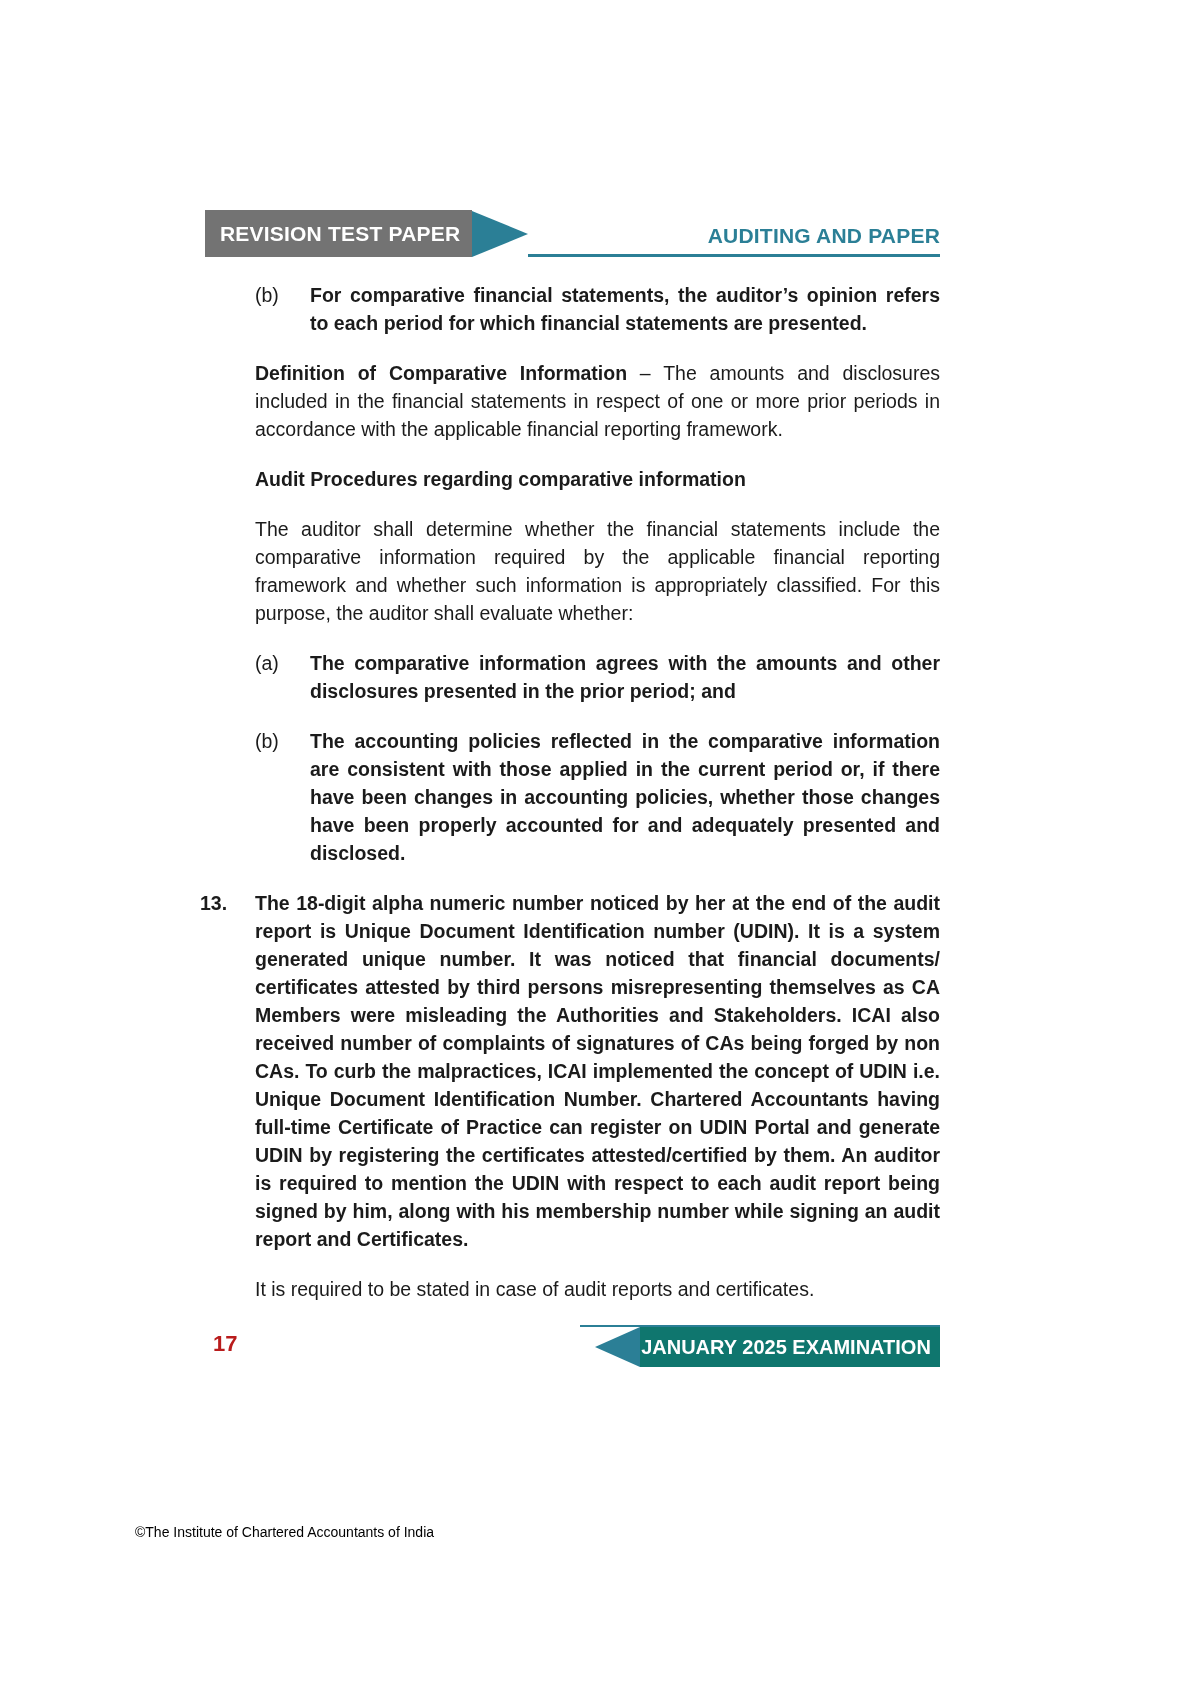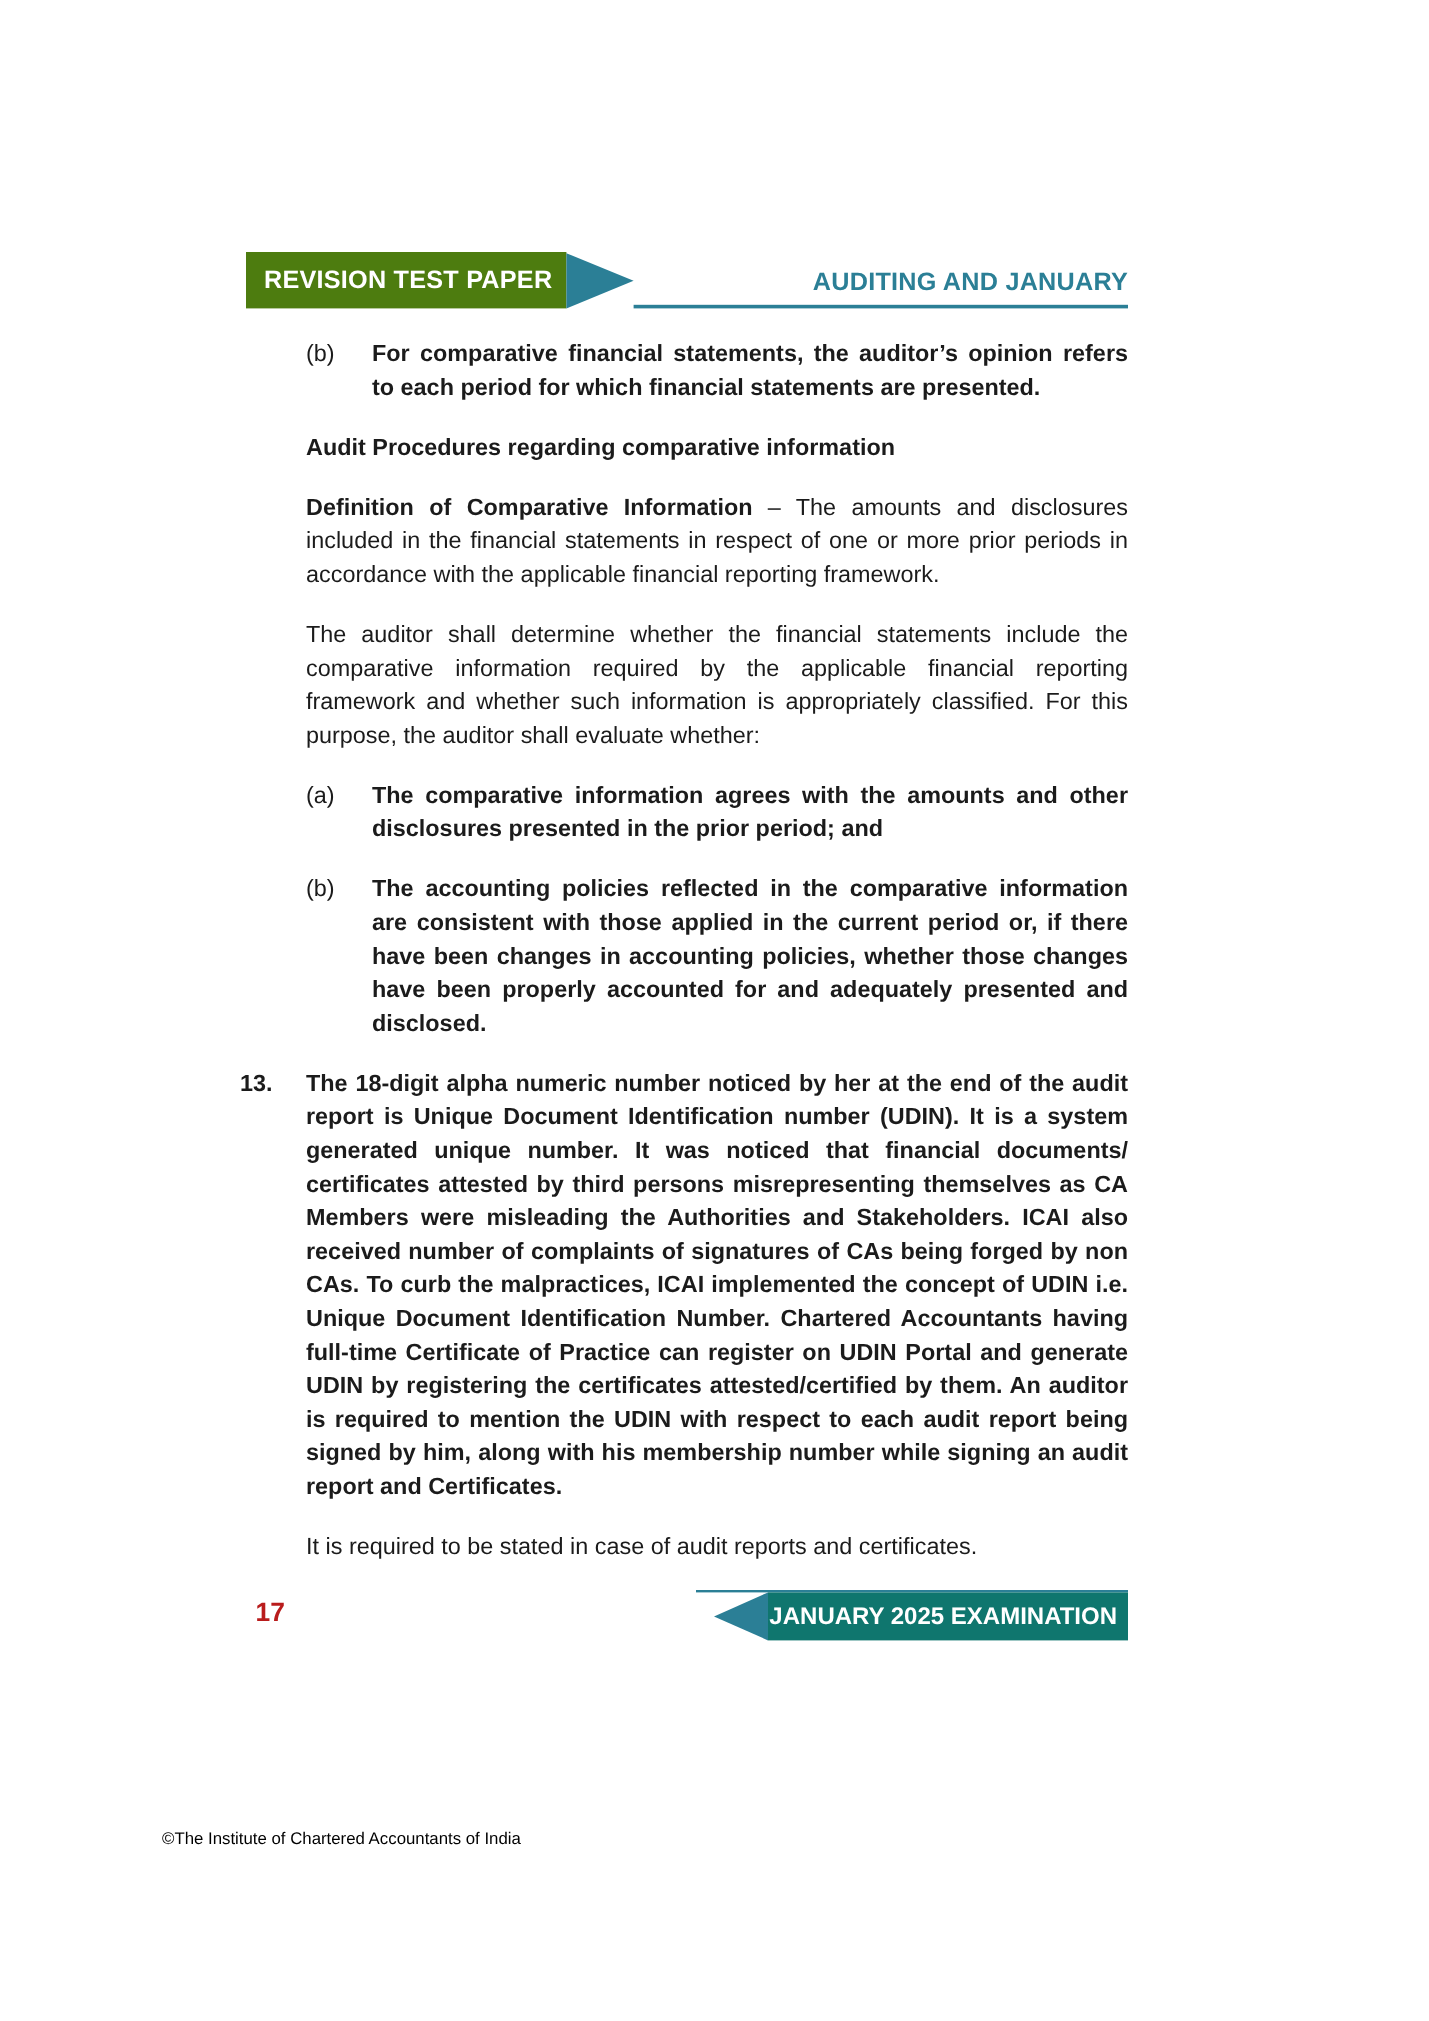--- a/index.html
+++ b/index.html
@@ -17,21 +17,21 @@
   .header {
     position: absolute;
     left: 205px;
     top: 210px;
     width: 735px;
     display: flex;
     align-items: flex-end;
   }
   .banner-top { display: flex; align-items: center; }
   .banner-rect {
-    background: #4d7c0f;
+    background: #737373;
     color: #ffffff;
     font-weight: 700;
     font-size: 21px;
     height: 47px;
     line-height: 47px;
     padding: 0 12px 0 15px;
     letter-spacing: 0.2px;
     white-space: nowrap;
   }
   .banner-arrow-right {
@@ -121,33 +121,33 @@
   }
 </style>
 </head>
 <body>
 
 <div class="header">
   <div class="banner-top">
     <div class="banner-rect">REVISION TEST PAPER</div>
     <div class="banner-arrow-right"></div>
   </div>
-  <div class="subject">AUDITING AND JANUARY</div>
+  <div class="subject">AUDITING AND PAPER</div>
 </div>
 
 <div class="content">
 
   <div class="item lvl2">
     <span class="marker">(b)</span>
     <span class="itext">For comparative financial statements, the auditor’s opinion refers to each period for which financial statements are presented.</span>
   </div>
 
+  <p class="para indent"><strong>Definition of Comparative Information</strong><span> – The amounts and disclosures included in the financial statements in respect of one or more prior periods in accordance with the applicable financial reporting framework.</span></p>
+
   <p class="para indent bold">Audit Procedures regarding comparative information</p>
-
-  <p class="para indent"><strong>Definition of Comparative Information</strong><span> – The amounts and disclosures included in the financial statements in respect of one or more prior periods in accordance with the applicable financial reporting framework.</span></p>
 
   <p class="para indent">The auditor shall determine whether the financial statements include the comparative information required by the applicable financial reporting framework and whether such information is appropriately classified. For this purpose, the auditor shall evaluate whether:</p>
 
   <div class="item lvl2">
     <span class="marker">(a)</span>
     <span class="itext">The comparative information agrees with the amounts and other disclosures presented in the prior period; and</span>
   </div>
 
   <div class="item lvl2">
     <span class="marker">(b)</span>

